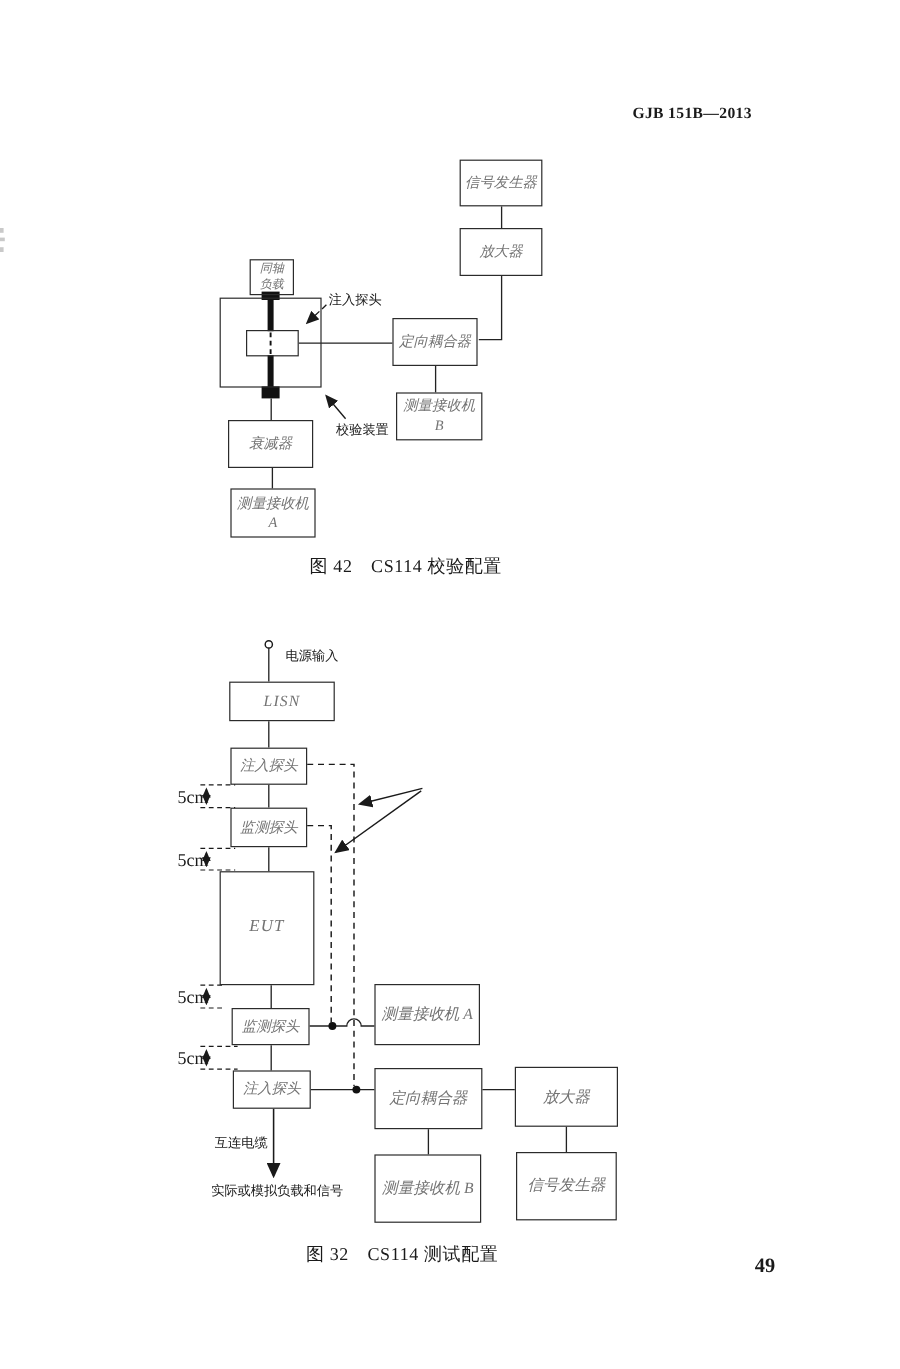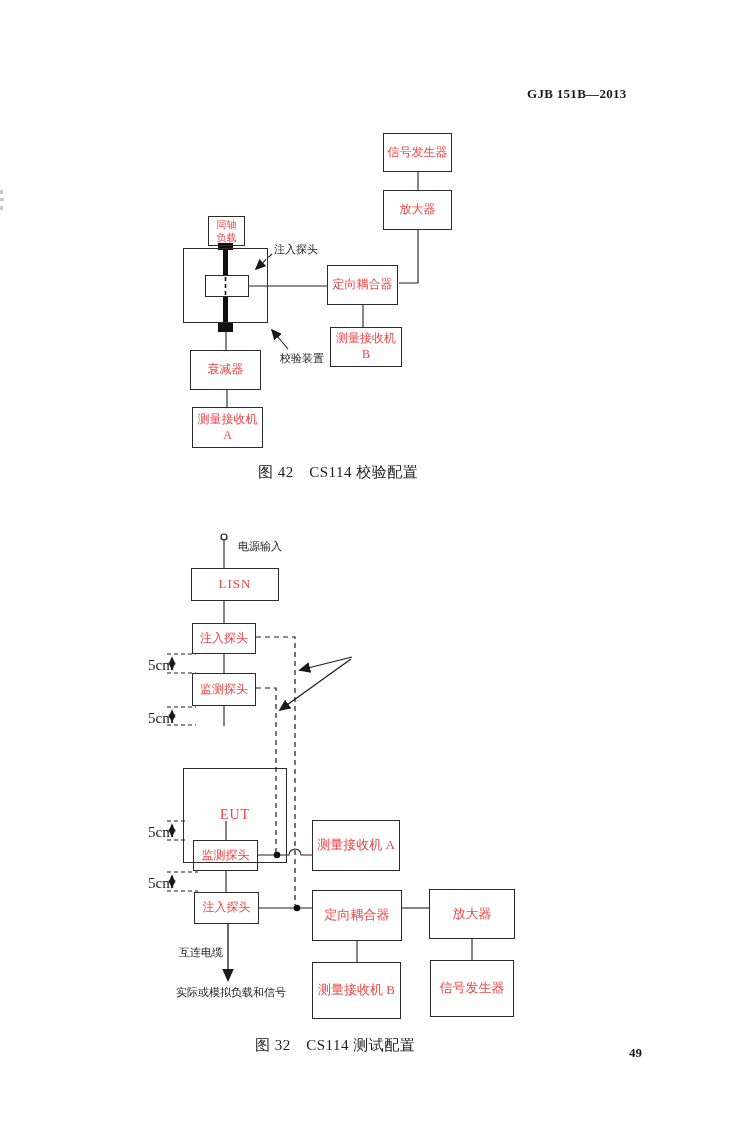--- a/index.html
+++ b/index.html
@@ -5,30 +5,30 @@
   *{margin:0;padding:0;box-sizing:border-box}
   html,body{background:#ffffff}
   .page{
     position:relative;width:750px;height:1141px;background:#fff;
     font-family:"Liberation Serif","DejaVu Serif",serif;color:#1a1a1a;overflow:hidden;
   }
   svg.overlay{position:absolute;left:0;top:0;pointer-events:none}
   .box{
     position:absolute;border:1px solid #2b2b2b;background:transparent;
     display:flex;align-items:center;justify-content:center;text-align:center;
-    font-size:12px;line-height:1.3;color:#ef4444;
+    font-size:12px;line-height:1.3;color:#737373;font-style:italic;
   }
   .box.lg{font-size:13px}
   .box.latin{font-size:13px;letter-spacing:1px}
   .box.eut{font-size:14px;letter-spacing:1px}
   .box.pre{white-space:pre-line;font-size:10px;line-height:1.35}
   .lbl{position:absolute;font-size:11px;white-space:nowrap;color:#1a1a1a}
   .hdr{position:absolute;left:527px;top:86px;font-size:13px;font-weight:bold;letter-spacing:.3px}
   .cap{position:absolute;font-size:15px;font-weight:normal;letter-spacing:.5px;white-space:nowrap}
-  .pgnum{position:absolute;left:629px;top:1045px;font-size:13px;font-weight:bold}
+  .pgnum{position:absolute;left:629px;top:1045px;font-size:17px;font-weight:bold}
   .note{position:absolute;left:357px;top:642px;width:150px;font-size:11px;line-height:13.4px}
   .note div{white-space:nowrap}
   .dim{font-size:15px}
   .edgemark{position:absolute;background:#9c9c9c;opacity:.55}
 </style>
 </head>
 <body>
 
 <div class="page">
 
@@ -137,21 +137,21 @@
   <div class="lbl" style="left:274px;top:242px">注入探头</div>
   <div class="lbl" style="left:280px;top:351px">校验装置</div>
 
   <div class="cap" style="left:258px;top:463px">图 42　CS114 校验配置</div>
 
   <div class="lbl" style="left:238px;top:539px">电源输入</div>
 
   <div class="box latin" style="left:191px;top:568px;width:88px;height:33px">LISN</div>
   <div class="box" style="left:192px;top:623px;width:64px;height:31px">注入探头</div>
   <div class="box" style="left:192px;top:673px;width:64px;height:33px">监测探头</div>
-  <div class="box eut" style="left:183px;top:768px;width:104px;height:95px">EUT</div>
+  <div class="box eut" style="left:183px;top:726px;width:79px;height:95px">EUT</div>
   <div class="box" style="left:193px;top:840px;width:65px;height:31px">监测探头</div>
   <div class="box" style="left:194px;top:892px;width:65px;height:32px">注入探头</div>
   <div class="box lg" style="left:312px;top:820px;width:88px;height:51px">测量接收机 A</div>
   <div class="box lg" style="left:312px;top:890px;width:90px;height:51px">定向耦合器</div>
   <div class="box lg" style="left:429px;top:889px;width:86px;height:50px">放大器</div>
   <div class="box lg" style="left:312px;top:962px;width:89px;height:57px">测量接收机 B</div>
   <div class="box lg" style="left:430px;top:960px;width:84px;height:57px">信号发生器</div>
 
   <div class="lbl dim" style="left:148px;top:657px">5cm</div>
   <div class="lbl dim" style="left:148px;top:710px">5cm</div>

